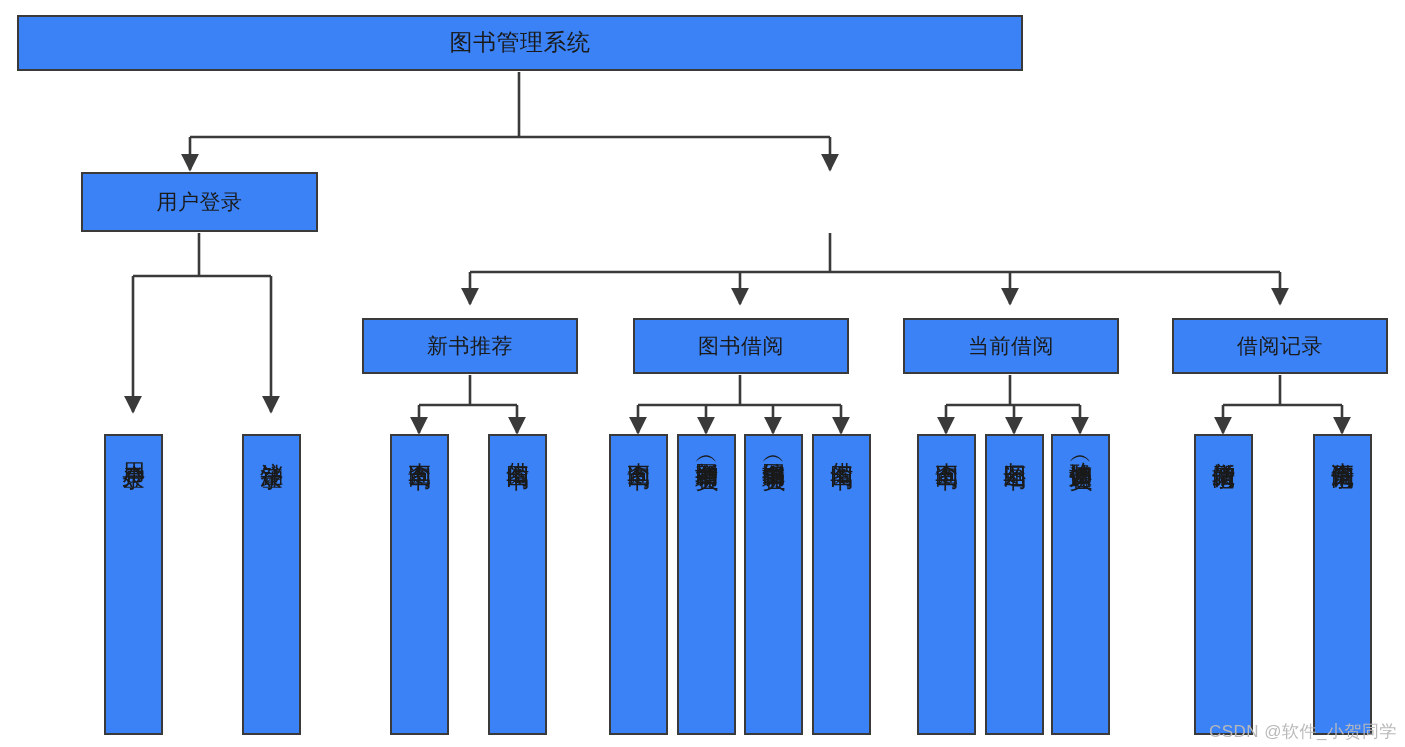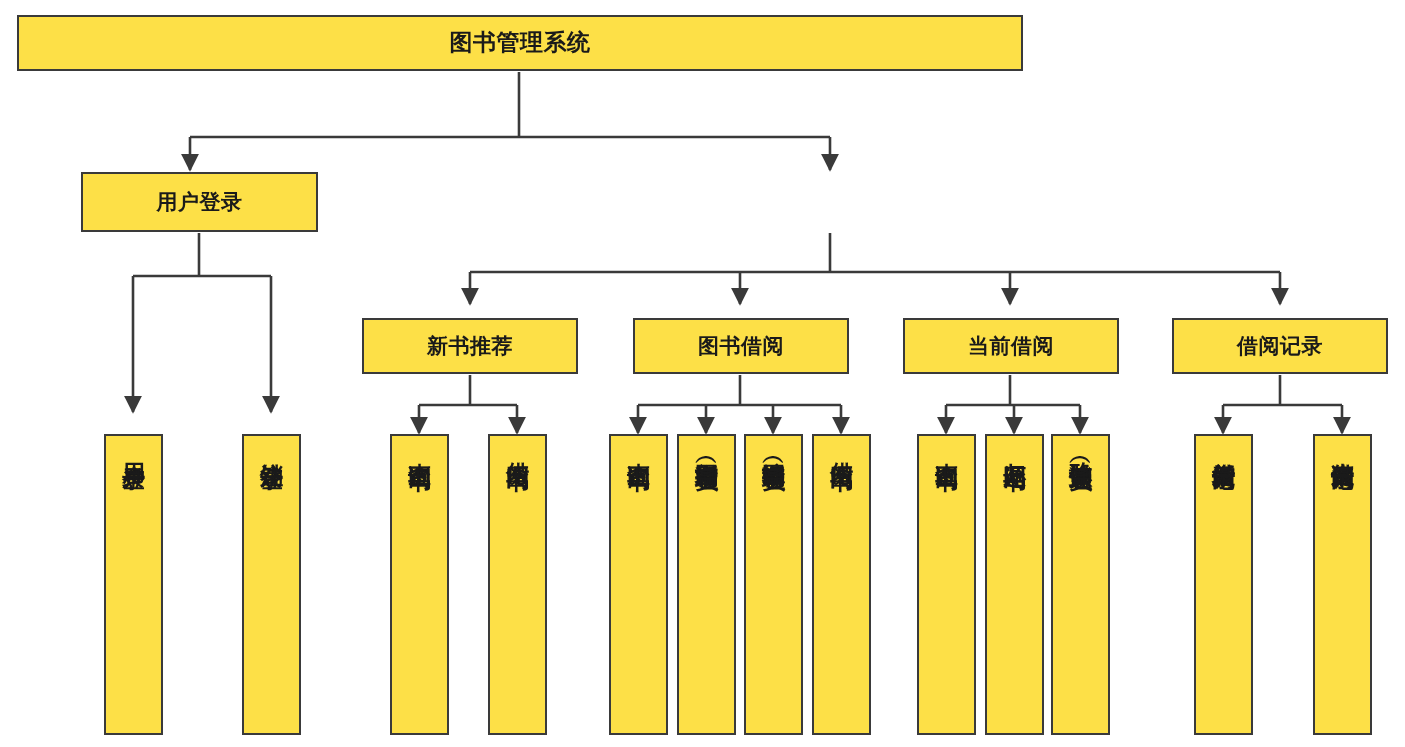--- a/index.html
+++ b/index.html
@@ -22,26 +22,25 @@
     left: 0;
     top: 0;
     width: 1405px;
     height: 747px;
     pointer-events: none;
   }
   .node {
     position: absolute;
     box-sizing: border-box;
     border: 2px solid #3a3a3a;
-    background: #fde047;
+    background: #3b82f6;
     display: flex;
     align-items: center;
     justify-content: center;
     color: #1a1a1a;
-    font-weight: bold;
   }
   .node .label {
     display: block;
     text-align: center;
     line-height: 1.12;
     letter-spacing: 0.5px;
   }
   .node.horiz .label {
     font-size: 21px;
     white-space: nowrap;
@@ -190,13 +189,14 @@
     <span class="label">确认归还（管理员）</span>
   </div>
 
   <div class="node vert tall" style="left:1194px; top:434px; width:59px; height:301px;">
     <span class="label">新增借阅记录</span>
   </div>
   <div class="node vert tall" style="left:1313px; top:434px; width:59px; height:301px;">
     <span class="label">查询借阅记录</span>
   </div>
 
+  <div id="watermark">CSDN @软件_小贺同学</div>
 </div>
 
 </body></html>

